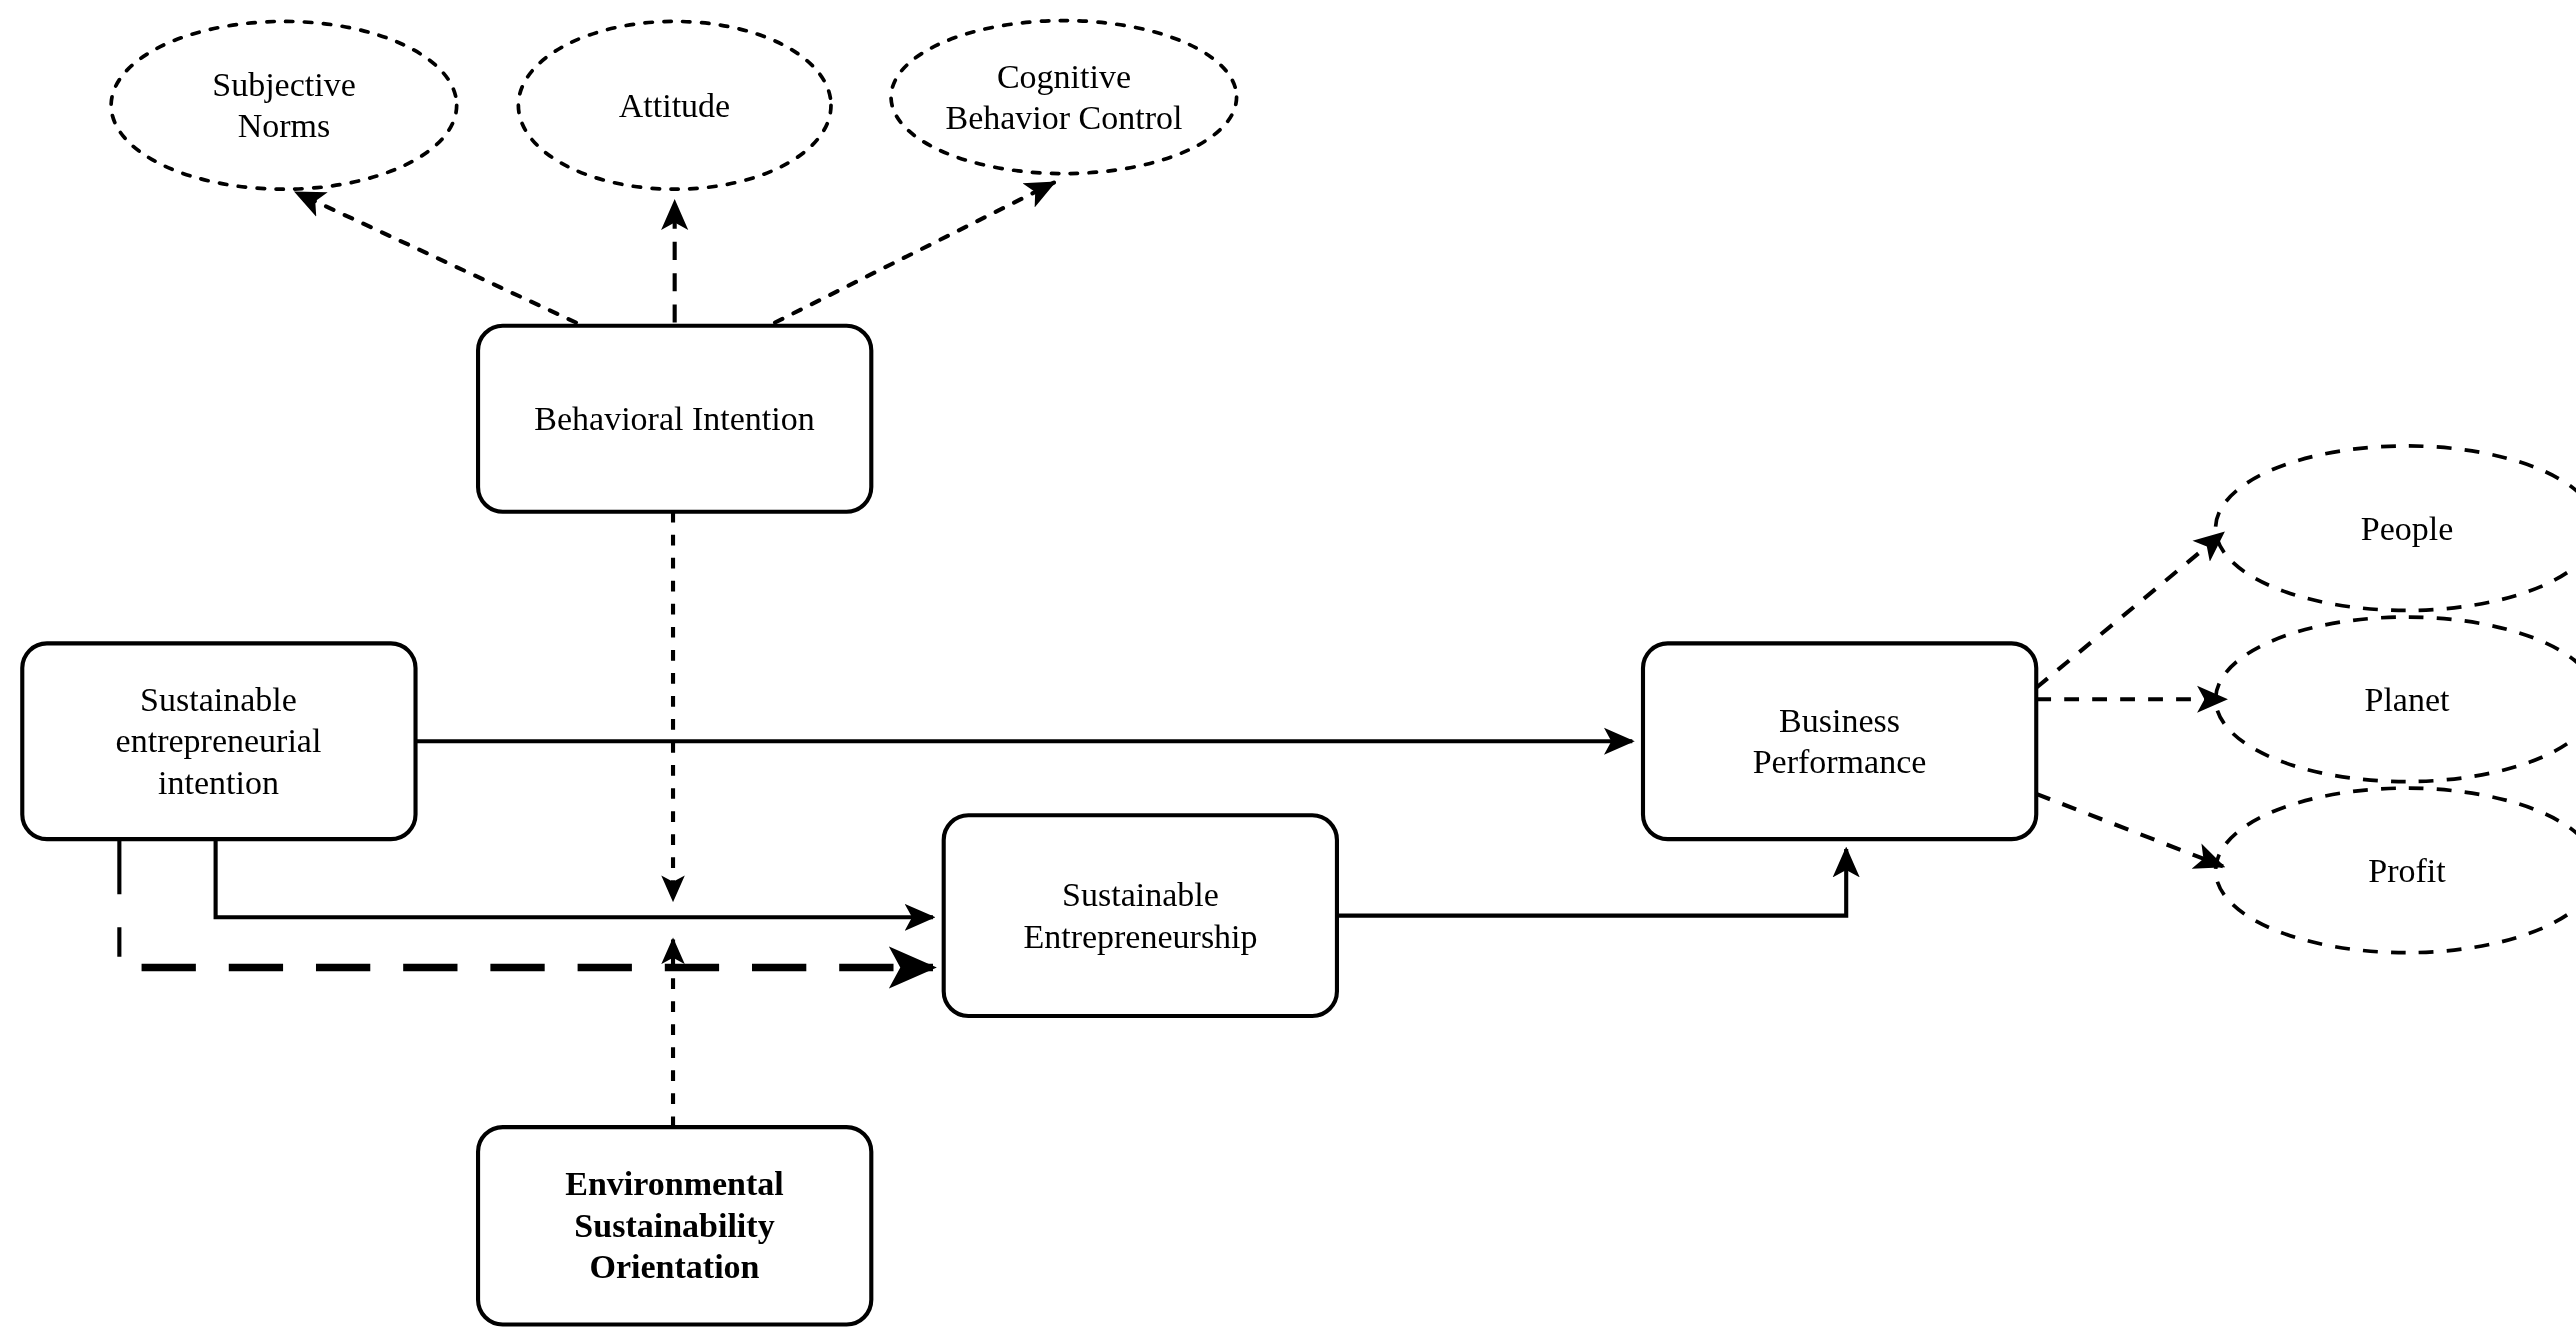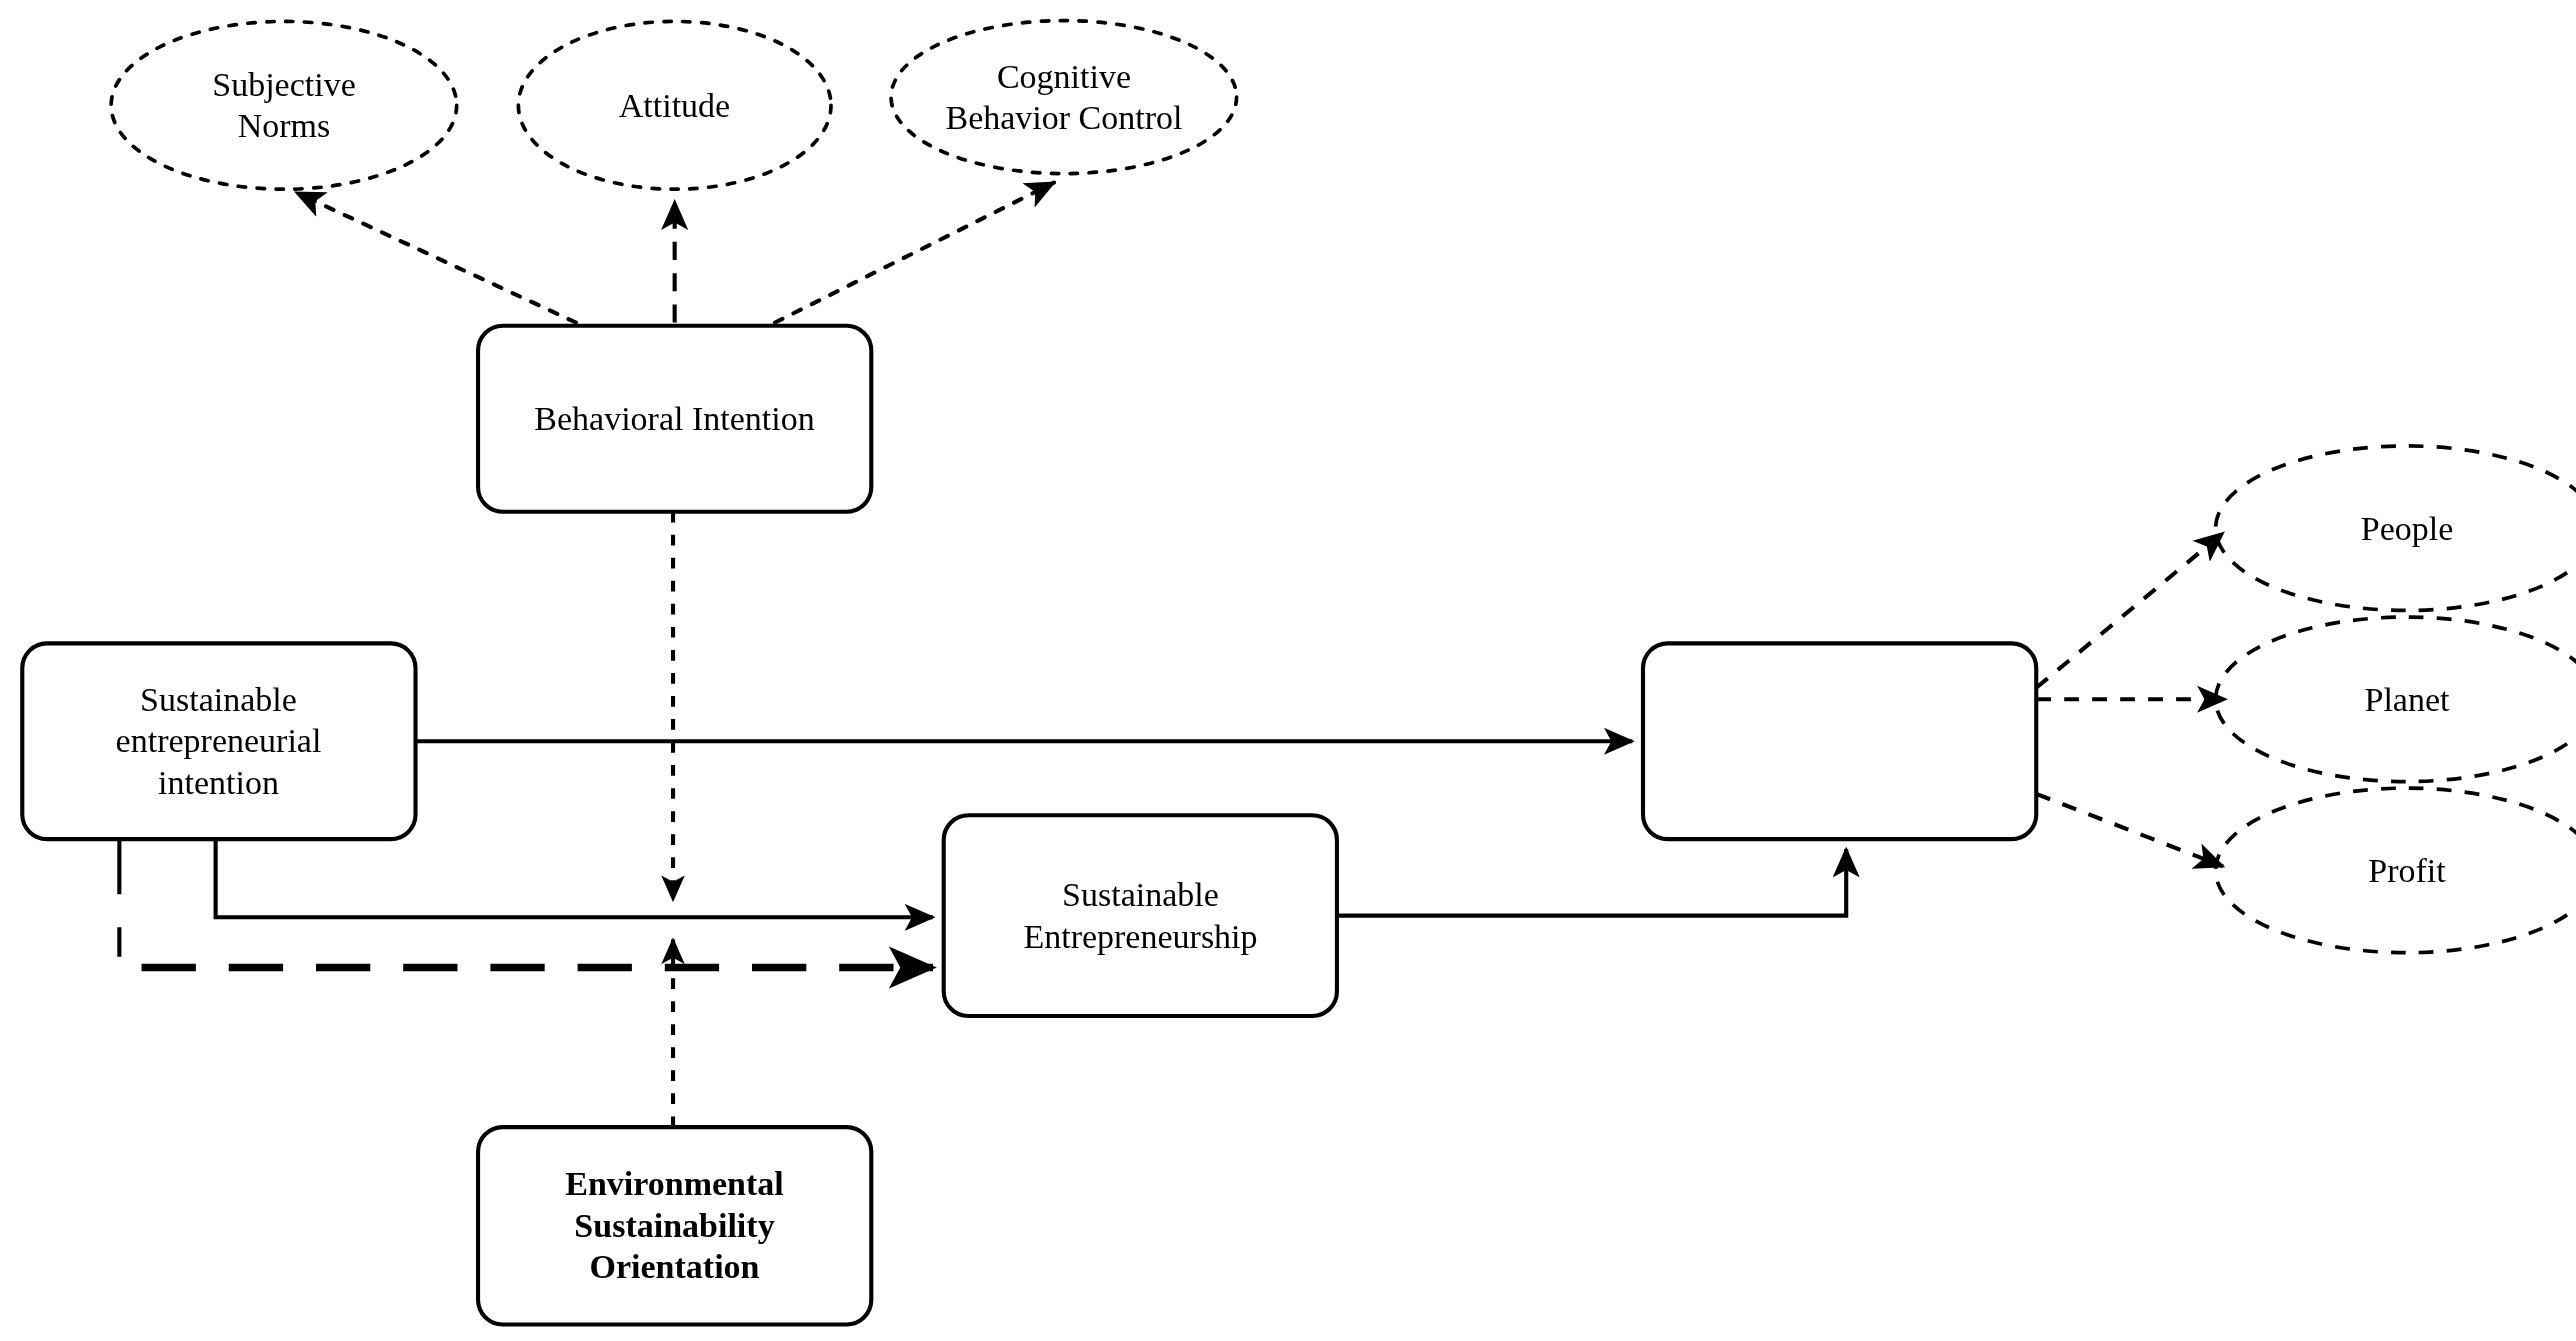--- a/index.html
+++ b/index.html
@@ -113,20 +113,22 @@
   <div class="node-label oval-label" style="left:891px; top:20.6px; width:346px; height:153px;">Cognitive
 Behavior Control</div>
 
   <div class="node-label box-label" style="left:22px; top:643px; width:393px; height:196px;">Sustainable
 entrepreneurial
 intention</div>
 
   <div class="node-label box-label" style="left:944px; top:815px; width:393px; height:201px;">Sustainable
 Entrepreneurship</div>
 
+  <div class="node-label box-label" style="left:1643px; top:643px; width:393px; height:196px;">Business
+Performance</div>
 
   <div class="node-label box-label" style="left:478px; top:1127px; width:393px; height:197px;font-weight:bold;">Environmental
 Sustainability
 Orientation</div>
 
   <div class="node-label oval-label" style="left:2216px; top:446px; width:382px; height:165px;">People</div>
 
   <div class="node-label oval-label" style="left:2216px; top:617px; width:382px; height:165px;">Planet</div>
 
   <div class="node-label oval-label" style="left:2216px; top:788px; width:382px; height:165px;">Profit</div>

